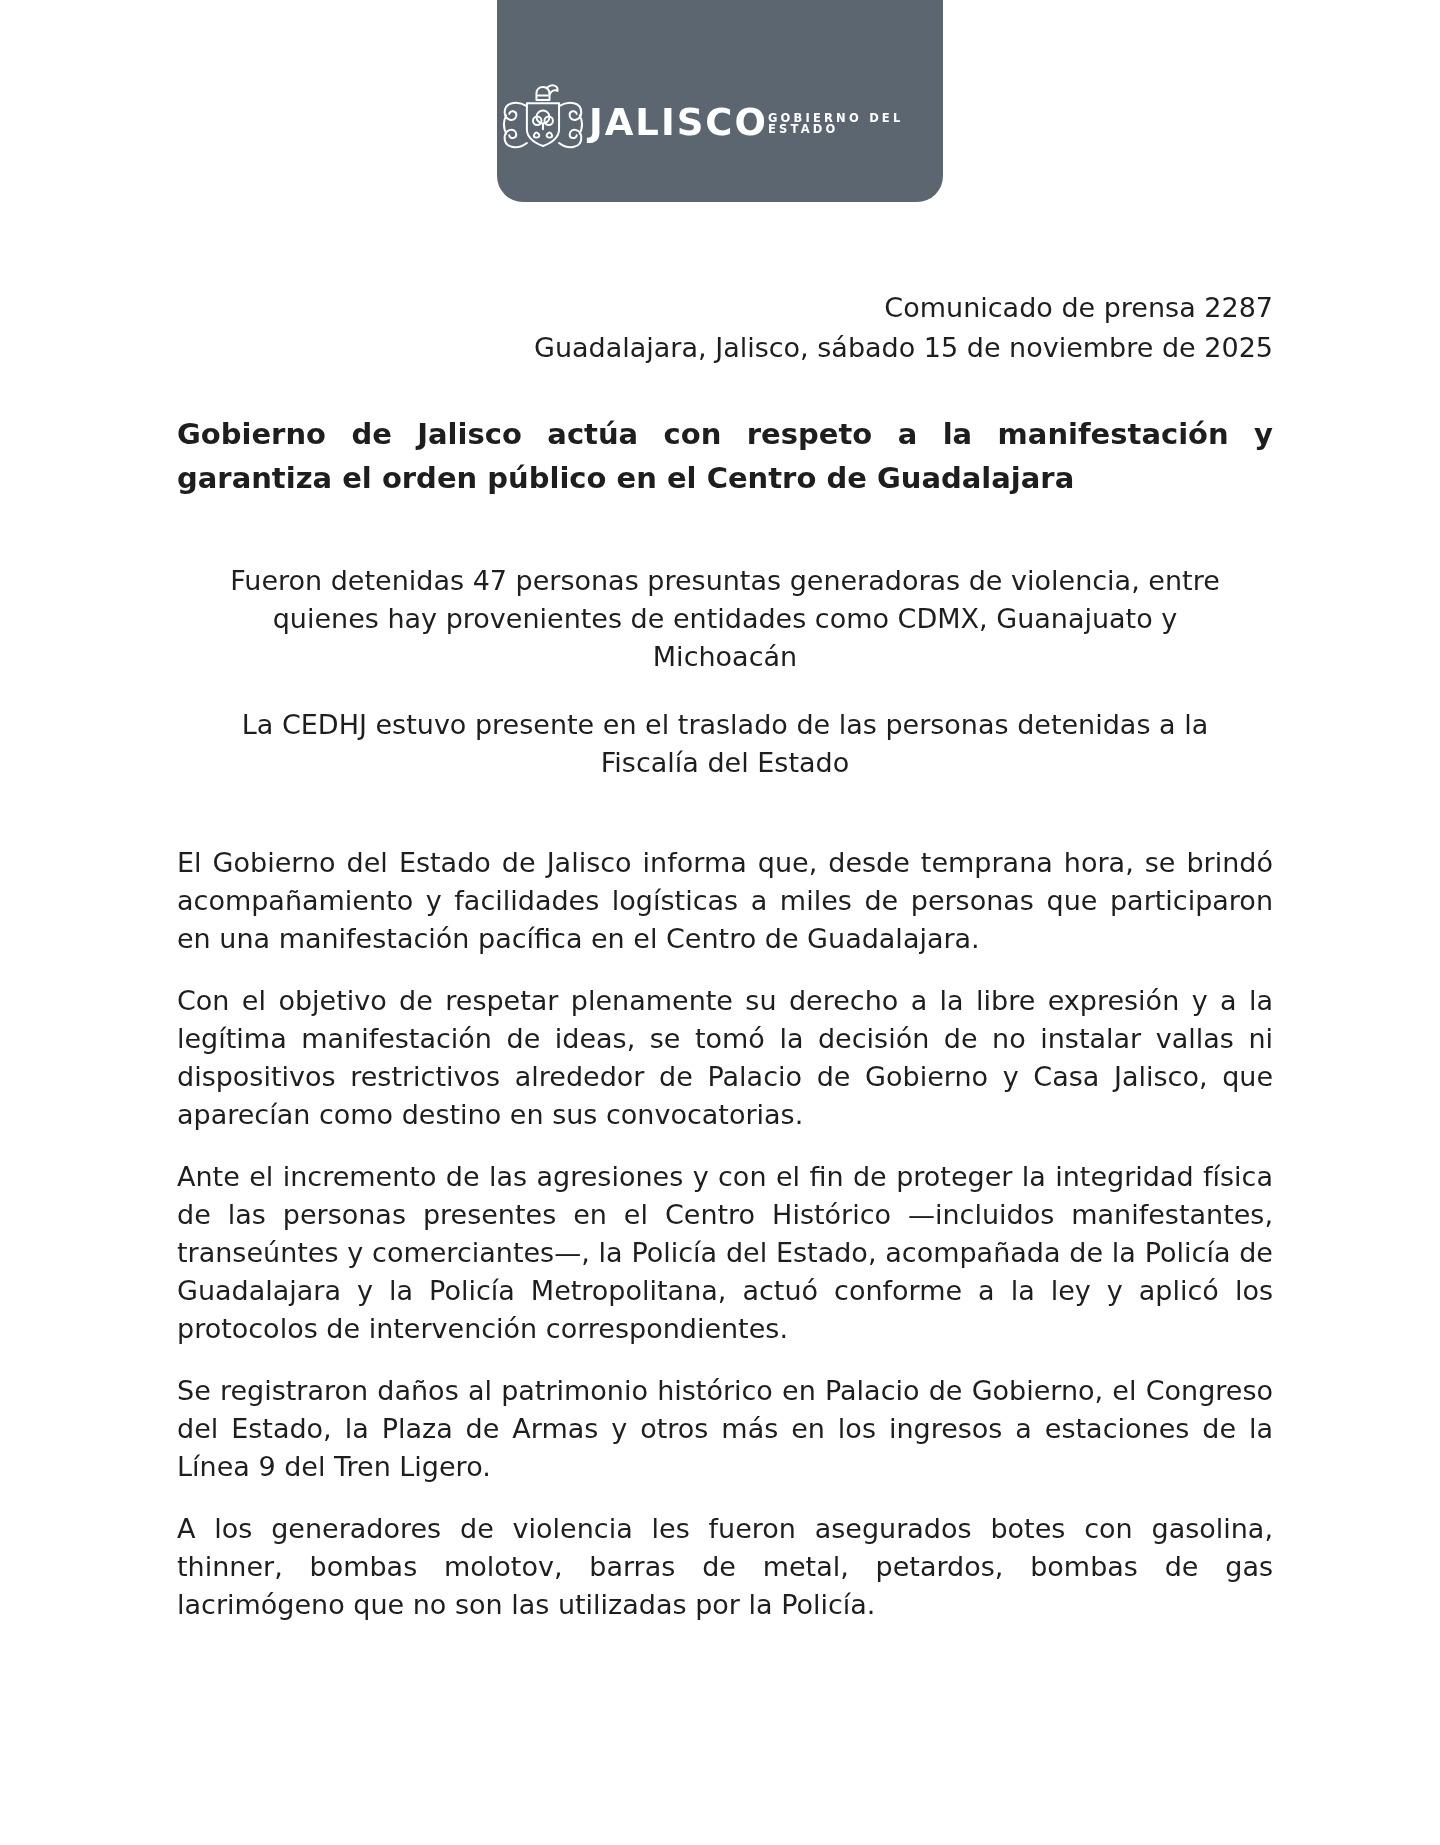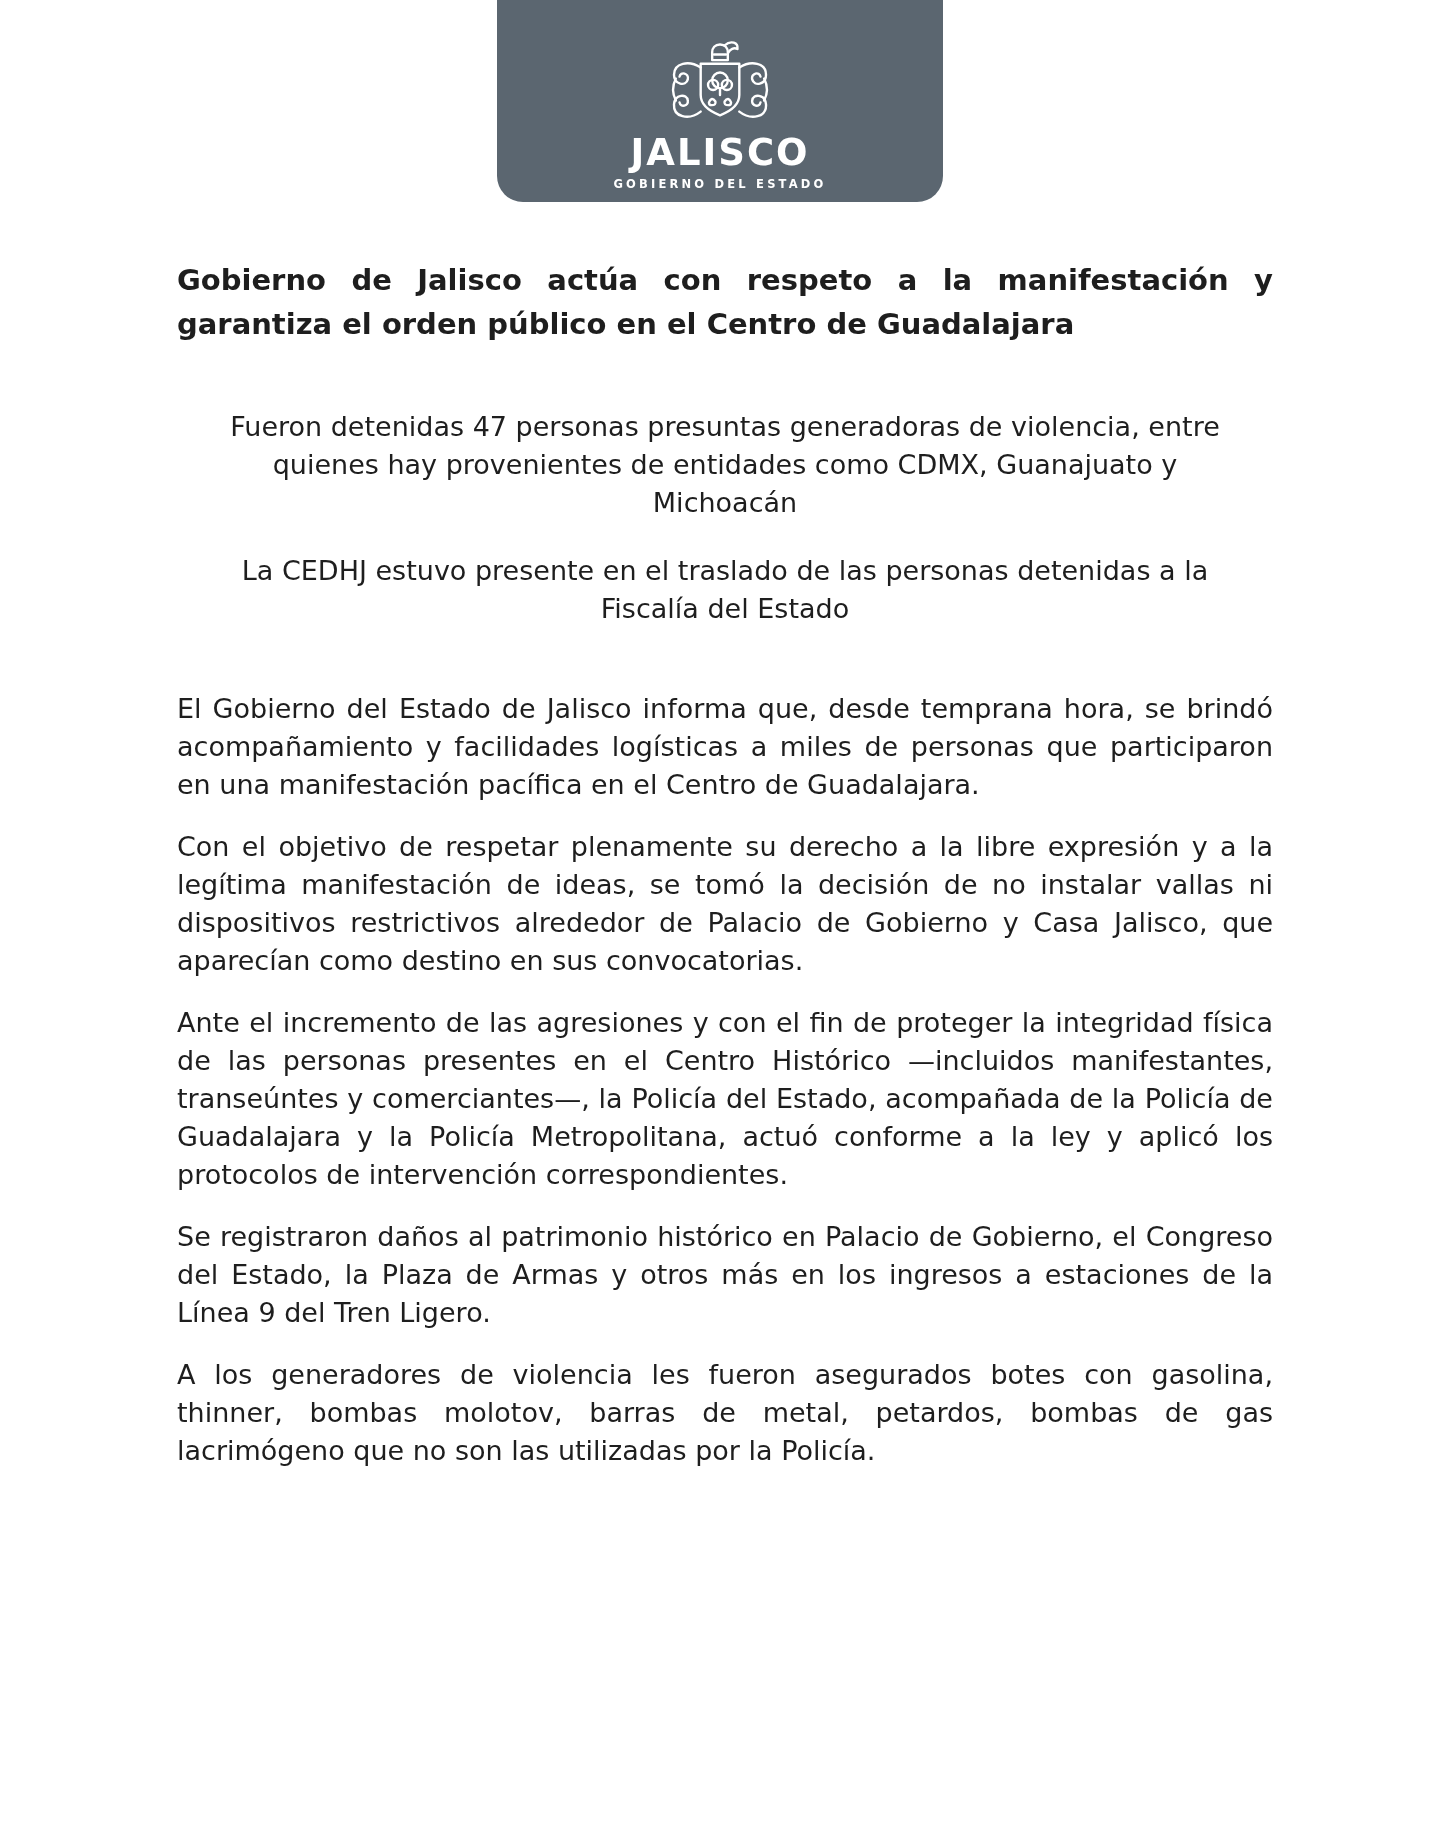--- a/index.html
+++ b/index.html
@@ -21,21 +21,21 @@
     background: #ffffff;
   }
   
   .banner {
     width: 446px;
     height: 202px;
     margin: 0 auto;
     background: #5b6670;
     border-radius: 0 0 26px 26px;
     display: flex;
-    flex-direction: column;
+    flex-direction: row;
     align-items: center;
     box-sizing: border-box;
     padding-top: 38px;
   }
   .emblem {
     width: 112px;
     height: 92px;
     display: block;
   }
   .wordmark {
@@ -59,21 +59,21 @@
     width: 1096px;
     margin-left: 177px;
   }
   .meta {
     margin-top: 86px;
     text-align: right;
     font-size: 27px;
     line-height: 40px;
   }
   .doc-title {
-    margin-top: 56px;
+    margin-top: 44px;
     font-size: 29px;
     font-weight: 700;
     line-height: 44px;
     text-align: justify;
   }
   .subhead {
     font-size: 27px;
     line-height: 38px;
     text-align: center;
     margin: 0 auto;
@@ -119,20 +119,24 @@
       <path d="M81 32 C94 24, 110 27, 110 40 C110 51, 97 53, 95 45 C93.5 38, 103 36, 104 42"></path>
       <path d="M81 80 C94 90, 111 86, 110 72 C109 61, 96 60, 95 68 C94 74, 103 76, 104 70"></path>
       <path d="M108 44 C112 52, 112 60, 108 68"></path>
     </svg>
     <div class="wordmark">JALISCO</div>
     <div class="tagline">GOBIERNO DEL ESTADO</div>
   </div>
 
   <div class="column">
 
+    <div class="meta">
+      <div>Comunicado de prensa 2287</div>
+      <div>Guadalajara, Jalisco, sábado 15 de noviembre de 2025</div>
+    </div>
 
     <div class="doc-title">Gobierno de Jalisco actúa con respeto a la manifestación y garantiza el orden público en el Centro de Guadalajara</div>
 
     <div class="subhead subhead-1">Fueron detenidas 47 personas presuntas generadoras de violencia, entre quienes hay provenientes de entidades como CDMX, Guanajuato y Michoacán</div>
     <div class="subhead subhead-2">La CEDHJ estuvo presente en el traslado de las personas detenidas a la Fiscalía del Estado</div>
 
     <div class="body-text">
       <p class="para">El Gobierno del Estado de Jalisco informa que, desde temprana hora, se brindó acompañamiento y facilidades logísticas a miles de personas que participaron en una manifestación pacífica en el Centro de Guadalajara.</p>
       <p class="para">Con el objetivo de respetar plenamente su derecho a la libre expresión y a la legítima manifestación de ideas, se tomó la decisión de no instalar vallas ni dispositivos restrictivos alrededor de Palacio de Gobierno y Casa Jalisco, que aparecían como destino en sus convocatorias.</p>
       <p class="para">Ante el incremento de las agresiones y con el fin de proteger la integridad física de las personas presentes en el Centro Histórico —incluidos manifestantes, transeúntes y comerciantes—, la Policía del Estado, acompañada de la Policía de Guadalajara y la Policía Metropolitana, actuó conforme a la ley y aplicó los protocolos de intervención correspondientes.</p>

